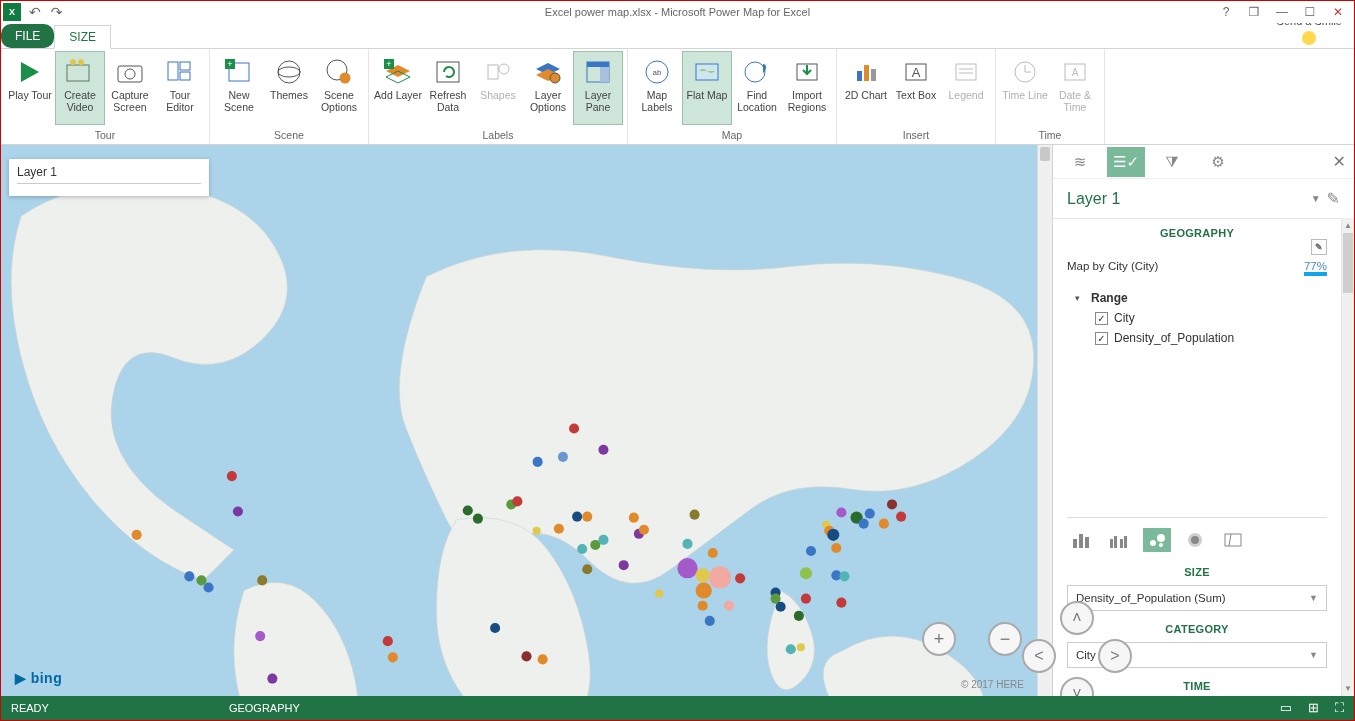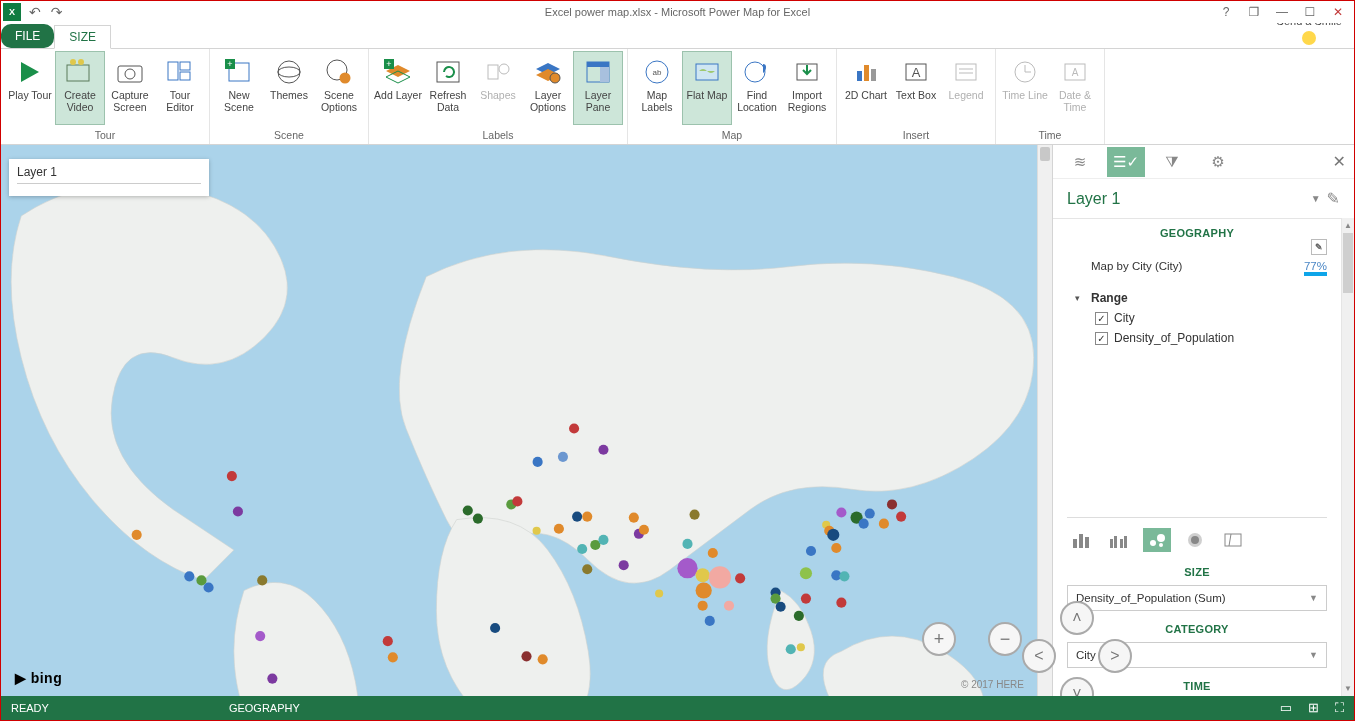--- a/index.html
+++ b/index.html
@@ -32,35 +32,35 @@
 .legend-panel { position:absolute; top:14px; left:8px; width:200px; background:#fff; box-shadow:0 1px 4px rgba(0,0,0,.25); padding:6px 8px; font-size:12px; }
 .legend-panel .lg-title { border-bottom:1px solid #ccc; padding-bottom:4px; margin-bottom:6px; color:#333; }
 .lg-row { display:flex; align-items:center; gap:6px; padding:2px 0; }
 .lg-circ { width:14px; height:14px; border-radius:50%; position:relative; border:2px solid; }
 .map-scroll { position:absolute; top:0; right:0; width:15px; height:100%; background:#f0f0f0; border-left:1px solid #ddd; }
 .map-scroll .thumb { position:absolute; top:2px; left:2px; right:2px; height:14px; background:#c8c8c8; border-radius:2px; }
 .navcluster { position:absolute; right:30px; bottom:95px; }
 .navbtn { width:34px; height:34px; border:2px solid #aaa; border-radius:50%; background:#f6f6f6; display:flex; align-items:center; justify-content:center; position:absolute; font-size:16px; color:#777; cursor:pointer; }
 .zoom { position:absolute; right:30px; bottom:40px; display:flex; gap:32px; }
 .zoombtn { width:34px; height:34px; border:2px solid #aaa; border-radius:50%; background:#f6f6f6; display:flex; align-items:center; justify-content:center; font-size:18px; color:#777; cursor:pointer; }
-.bing { position:absolute; left:14px; bottom:10px; font-size:14px; color:#000000; font-weight:bold; letter-spacing:.5px; }
+.bing { position:absolute; left:14px; bottom:10px; font-size:14px; color:#0369a1; font-weight:bold; letter-spacing:.5px; }
 .copyright { position:absolute; right:28px; bottom:6px; font-size:10px; color:#888; }
 .dots circle { }
 .sidepane { width:302px; background:#fff; border-left:1px solid #d4d4d4; display:flex; flex-direction:column; font-size:12px; color:#333; }
 .sidetabs { height:34px; display:flex; align-items:center; padding:0 8px; gap:8px; border-bottom:1px solid #eee; }
 .sidetab { width:38px; height:30px; display:flex; align-items:center; justify-content:center; cursor:pointer; color:#888; font-size:15px; }
 .sidetab.active { background:#7ab999; color:#fff; }
 .sidetabs .close { margin-left:auto; font-size:16px; color:#777; cursor:pointer; }
 .layername { padding:10px 14px; font-size:16px; color:#217346; display:flex; align-items:center; }
 .layername .drop { margin-left:auto; color:#888; font-size:10px; margin-right:6px; }
 .layername .pen { color:#888; cursor:pointer; }
 .section { padding:0 14px; }
 .sect-head { color:#217346; font-weight:600; font-size:11px; padding:8px 0 3px; display:flex; align-items:center; letter-spacing:.3px;flex-direction:column; }
 .sect-head .edit-geo { margin-left:auto; width:16px; height:16px; border:1px solid #bbb; display:flex; align-items:center; justify-content:center; font-size:9px; color:#666; cursor:pointer; }
-.geo-row { display:flex; padding:2px 0 8px; font-size:11.5px;margin-left:24px; }
+.geo-row { display:flex; padding:2px 0 8px; font-size:11.5px; }
 .geo-row .pct { margin-left:auto; color:#4a86c5; border-bottom:4px solid #0ea5e9; cursor:pointer; }
 .field-tree { padding:4px 0 8px 8px; }
 .tree-row { display:flex; align-items:center; gap:6px; font-size:12px; padding:3px 0; }
 .tree-arrow { width:10px; font-size:9px; color:#555; }
 .chk { width:13px; height:13px; border:1px solid #888; display:flex; align-items:center; justify-content:center; font-size:10px; color:#333; }
 .viz-row { display:flex; gap:10px; padding:10px 14px 6px; align-items:center; }
 .vizbtn { width:28px; height:24px; display:flex; align-items:center; justify-content:center; cursor:pointer; color:#888; }
 .vizbtn.active { background:#7ab999; color:#fff; }
 .dropfield { margin:4px 14px; border:1px solid #ccc; padding:6px 8px; font-size:11.5px; display:flex; align-items:center; cursor:pointer; }
 .dropfield .dd { margin-left:auto; font-size:9px; color:#888; }

